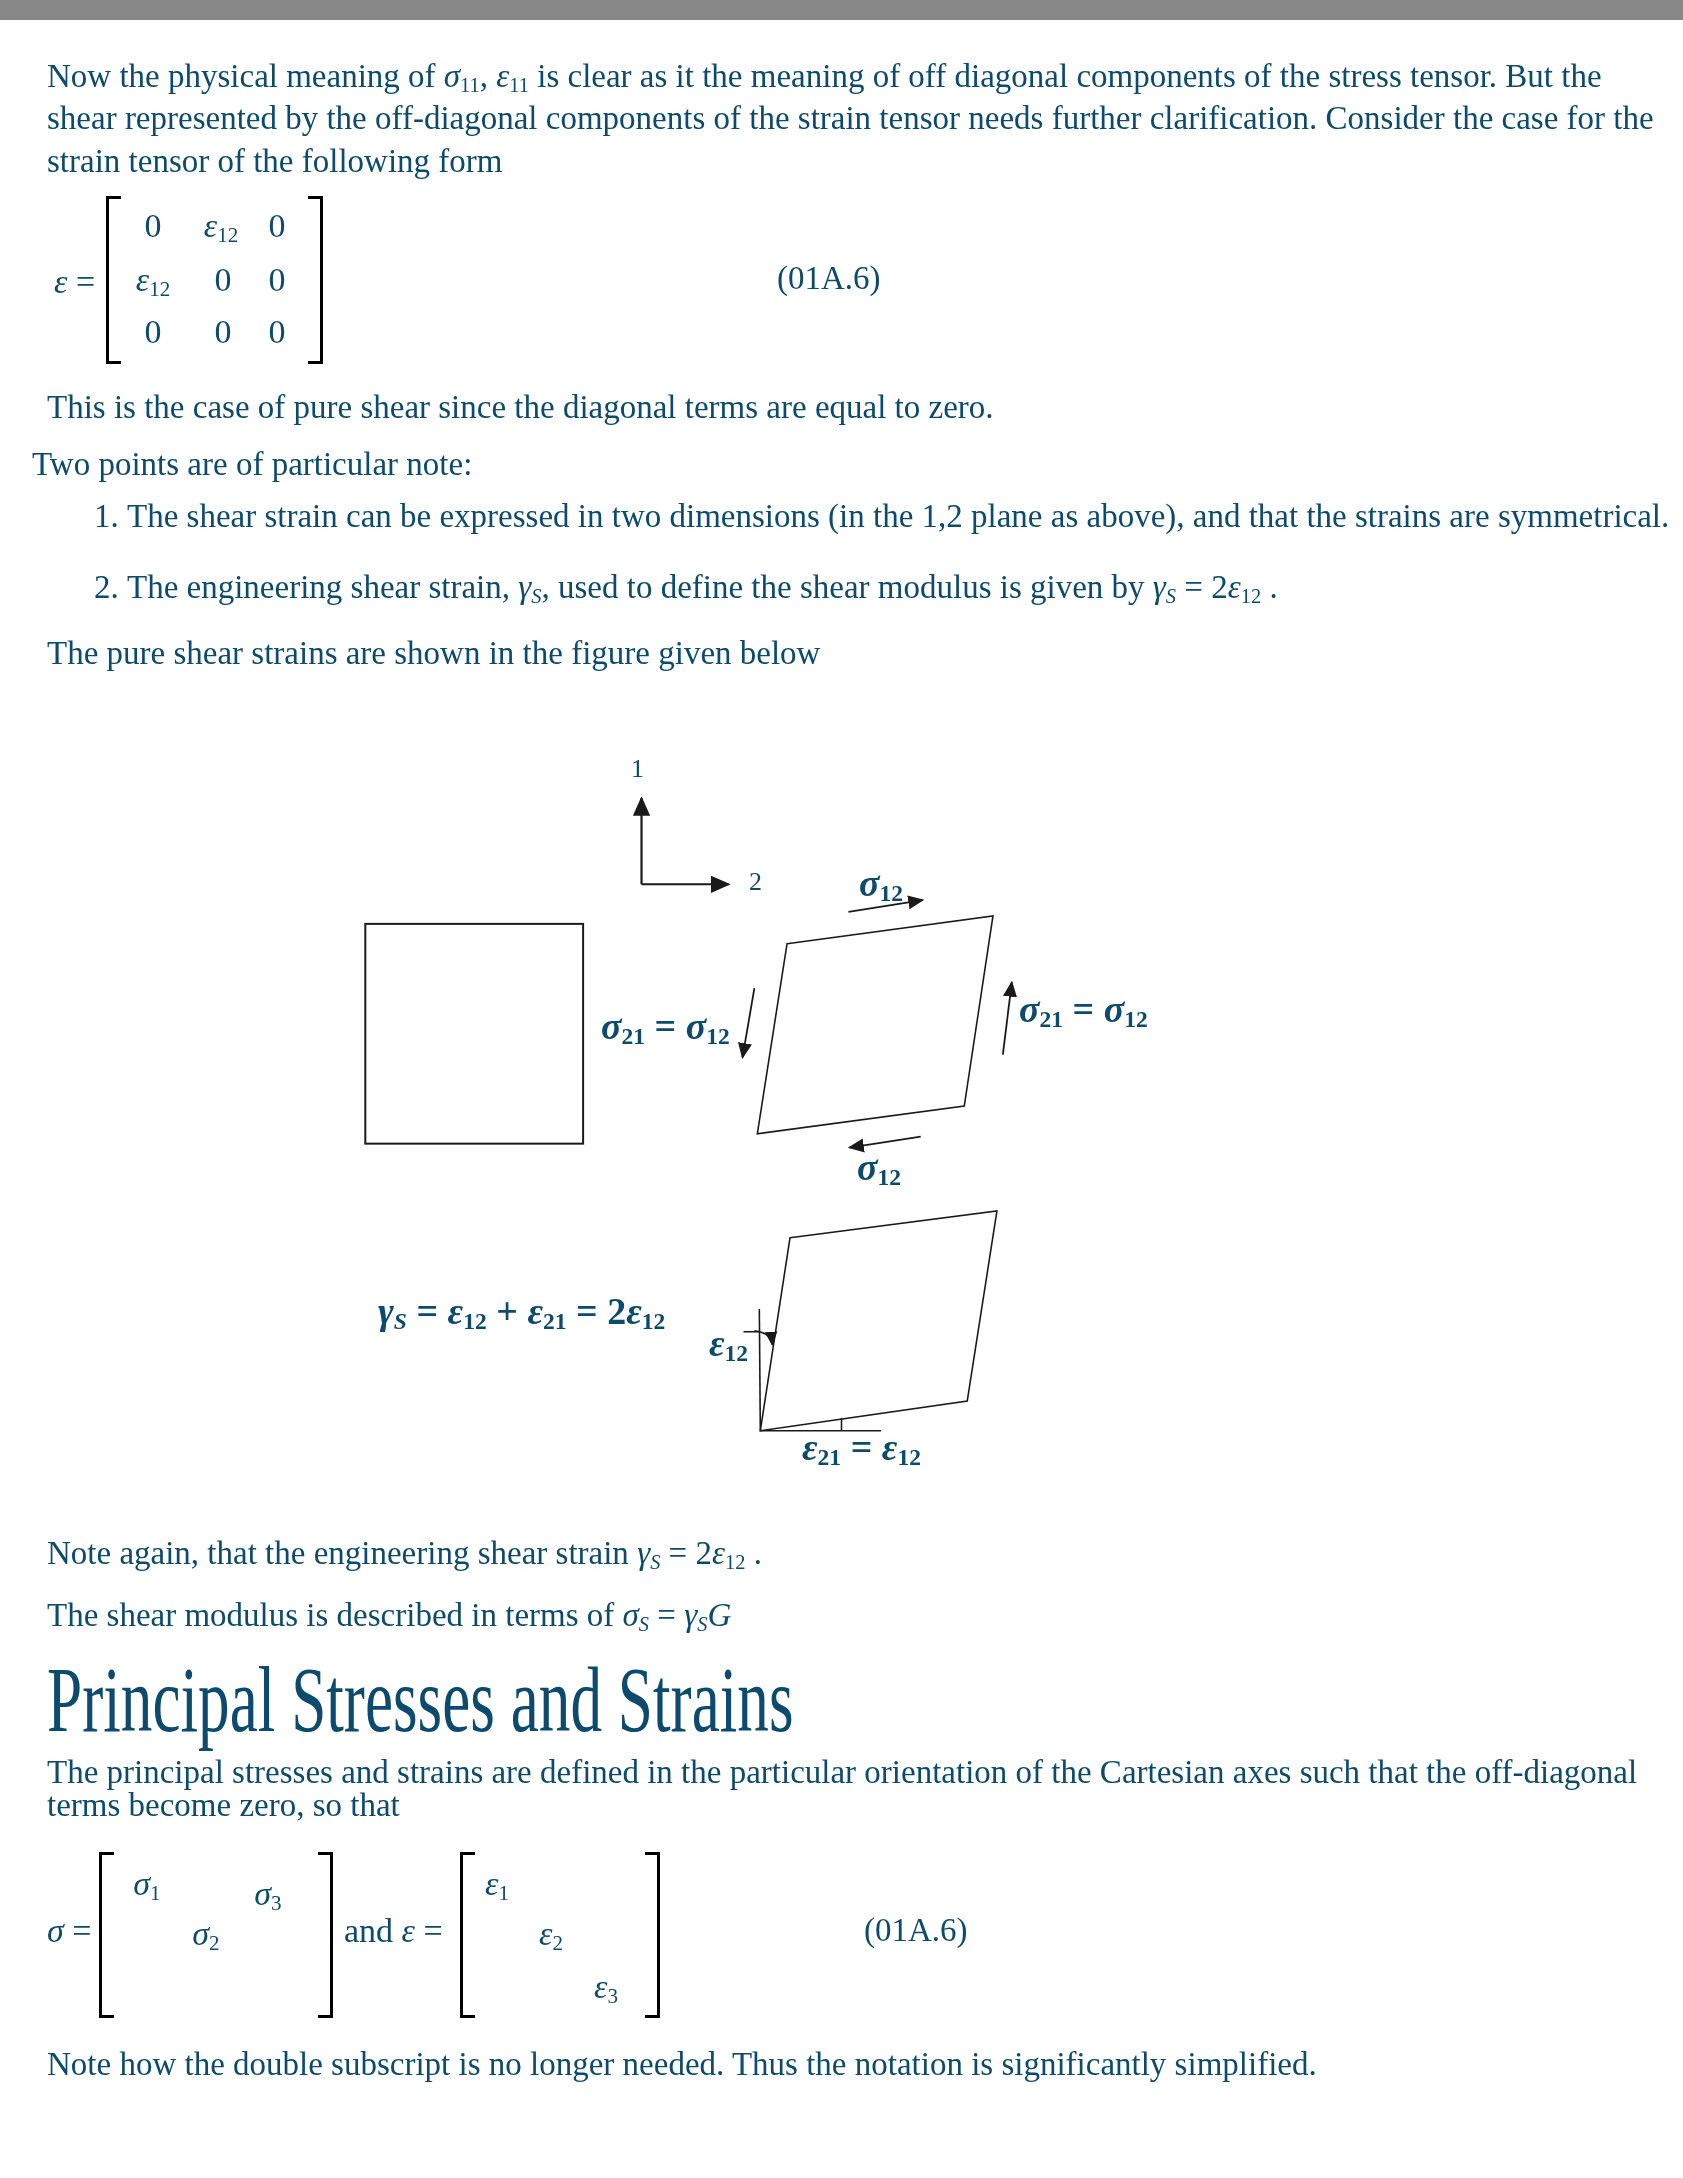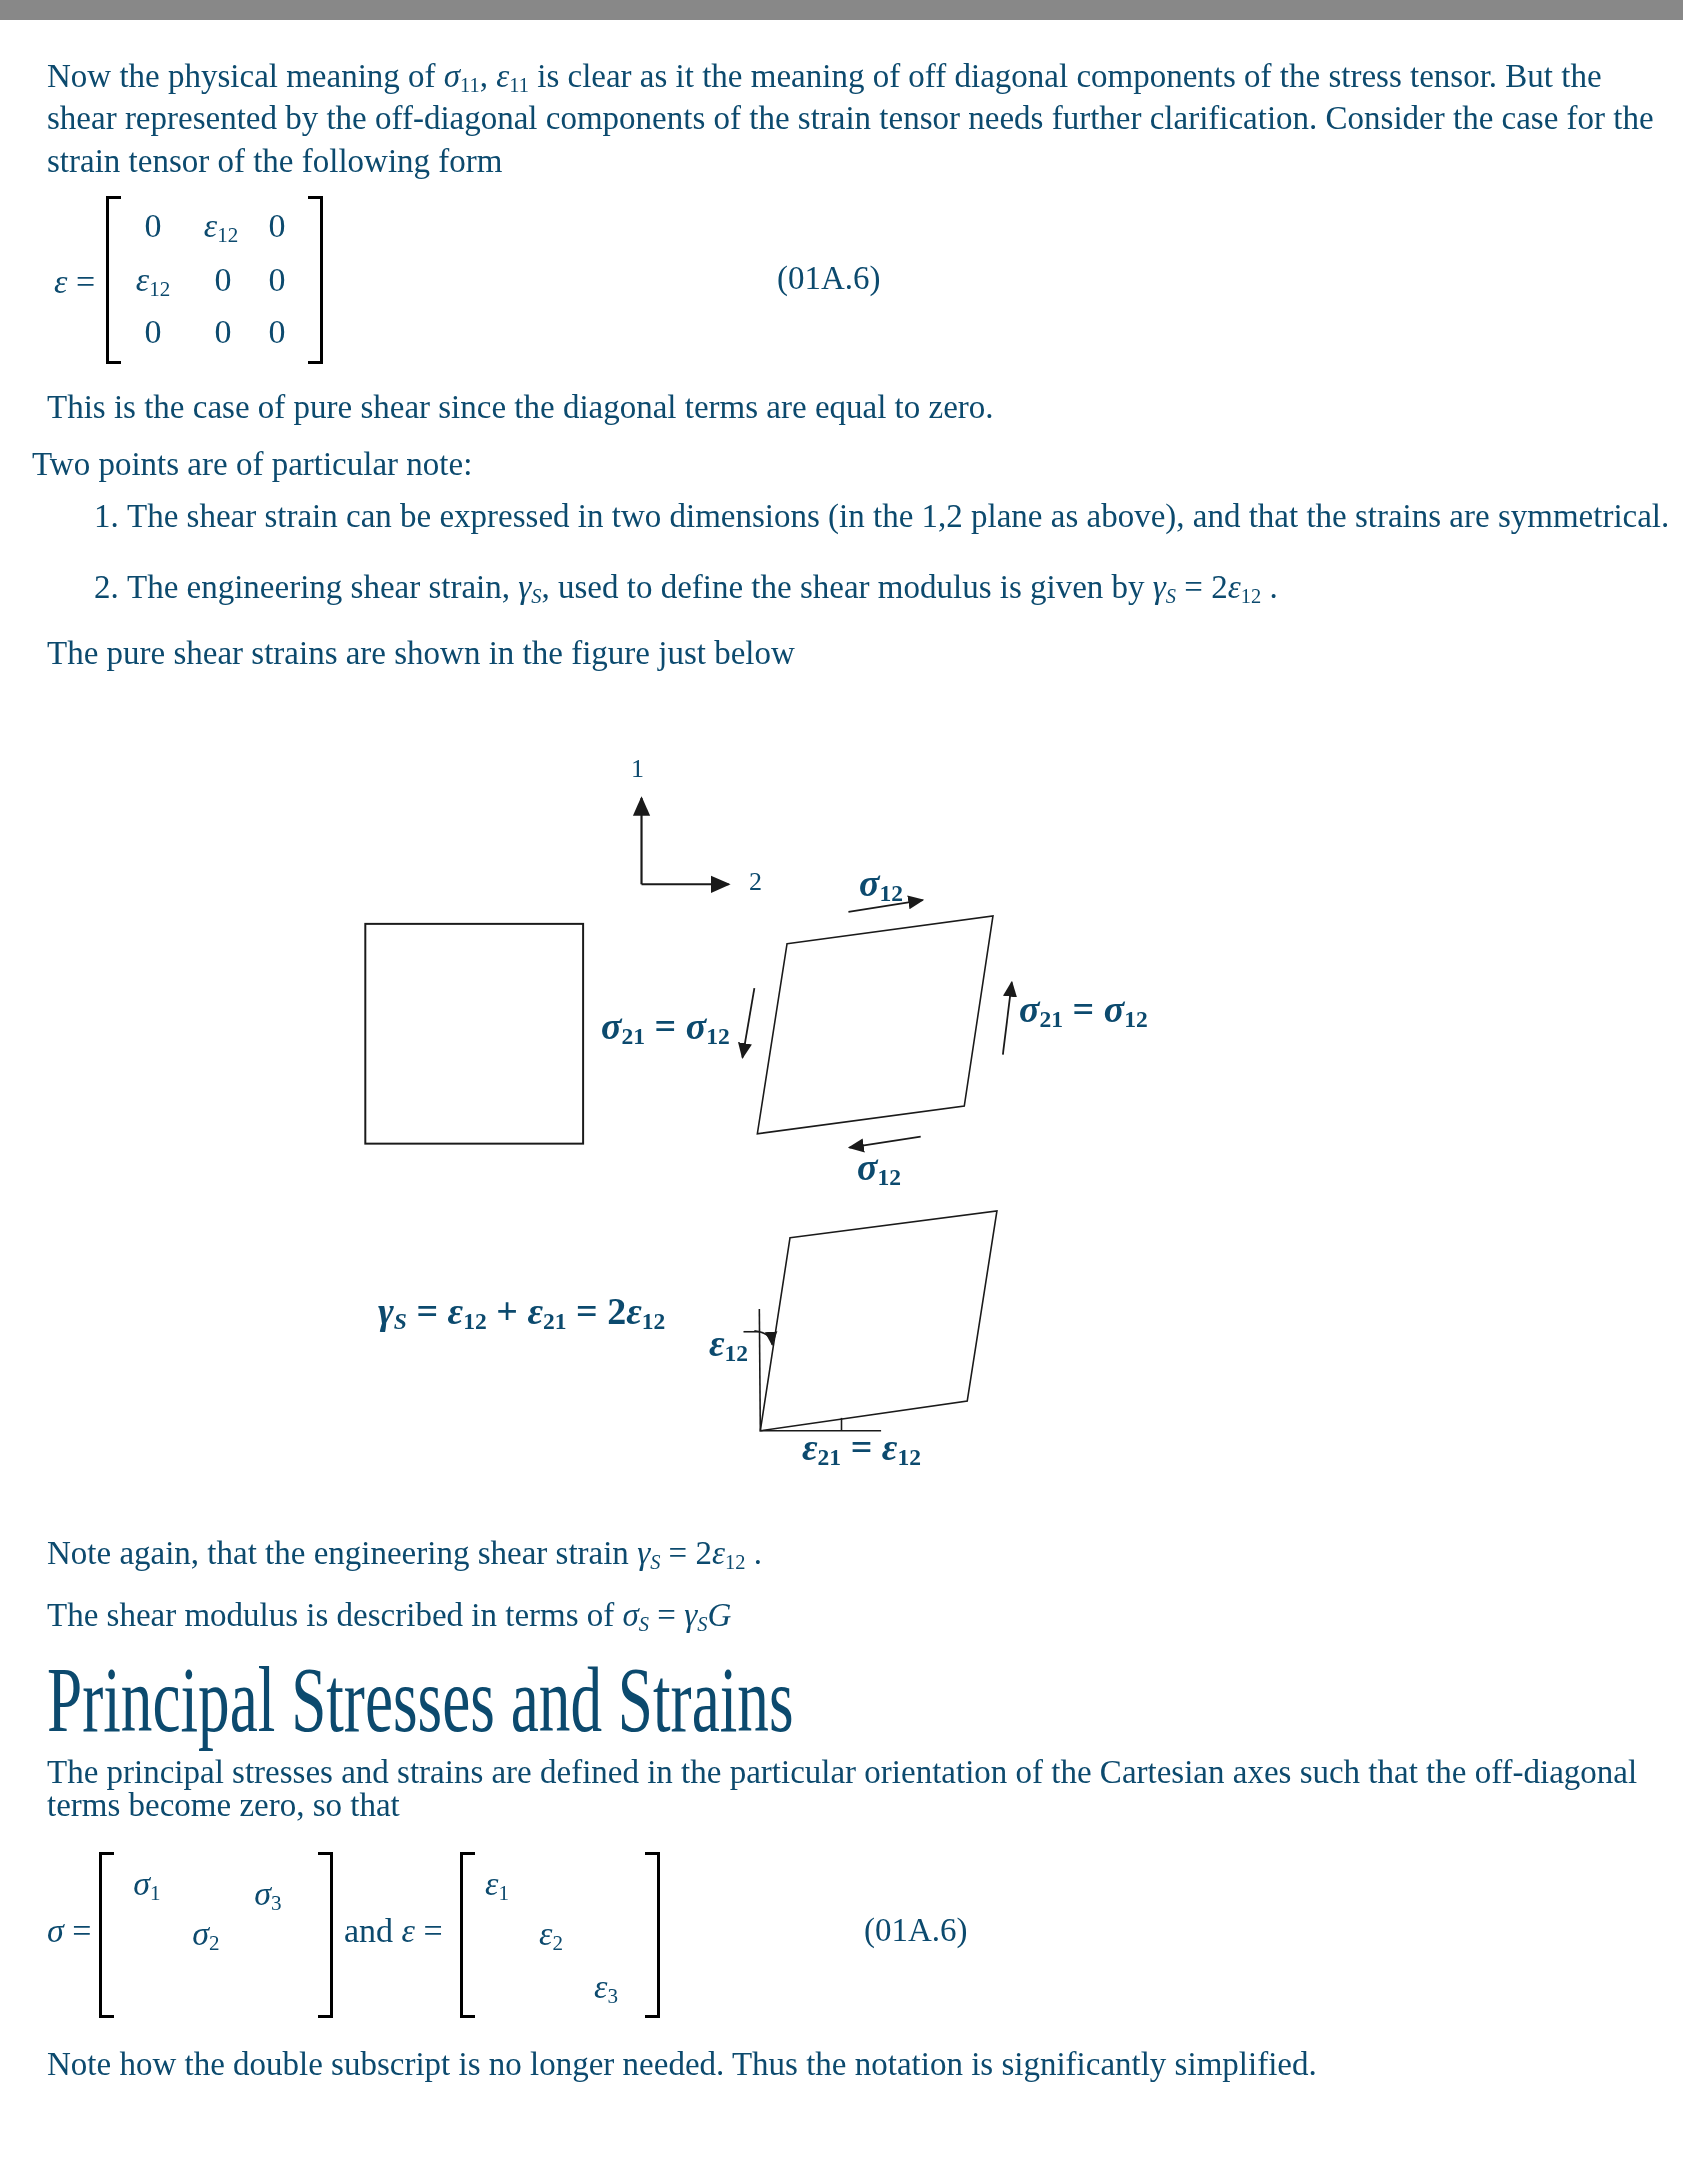--- a/index.html
+++ b/index.html
@@ -53,21 +53,21 @@
   <div class="ln" style="left:47px;top:371px;"><span>This is the case of pure shear since the diagonal terms are equal to zero.</span></div>
   <div class="ln" style="left:32px;top:428px;"><span>Two points are of particular note:</span></div>
 
   <div class="ln" style="left:94px;top:480px;">
     <span class="num">1.</span><span><span>The shear strain can be expressed in two dimensions (in the 1,2 plane as above), and that the strains are symmetrical.</span></span>
   </div>
   <div class="ln" style="left:94px;top:551px;">
     <span class="num">2.</span><span><span>The engineering shear strain, </span><span class="g">γ</span><span class="gsub">S</span><span>, used to define the shear modulus is given by </span><span class="g">γ</span><span class="gsub">S</span><span> = 2</span><span class="g">ε</span><span class="sub">12</span><span> .</span></span>
   </div>
 
-  <div class="ln" style="left:47px;top:617px;"><span>The pure shear strains are shown in the figure just below</span></div>
+  <div class="ln" style="left:47px;top:617px;"><span>The pure shear strains are shown in the figure given below</span></div>
 
   <svg class="figsvg" width="1683" height="2178" viewBox="0 0 1700 2200">
     <defs>
       <marker id="ah" viewBox="0 0 10 10" refX="9" refY="5" markerWidth="9" markerHeight="9" orient="auto-start-reverse">
         <path d="M0,0.6 L10,5 L0,9.4 z" fill="#1a1a1a"></path>
       </marker>
     </defs>
     <g stroke="#1a1a1a" fill="none">
 
       <line x1="648" y1="873" x2="648" y2="786" stroke-width="2.2" marker-end="url(#ah)"></line>

